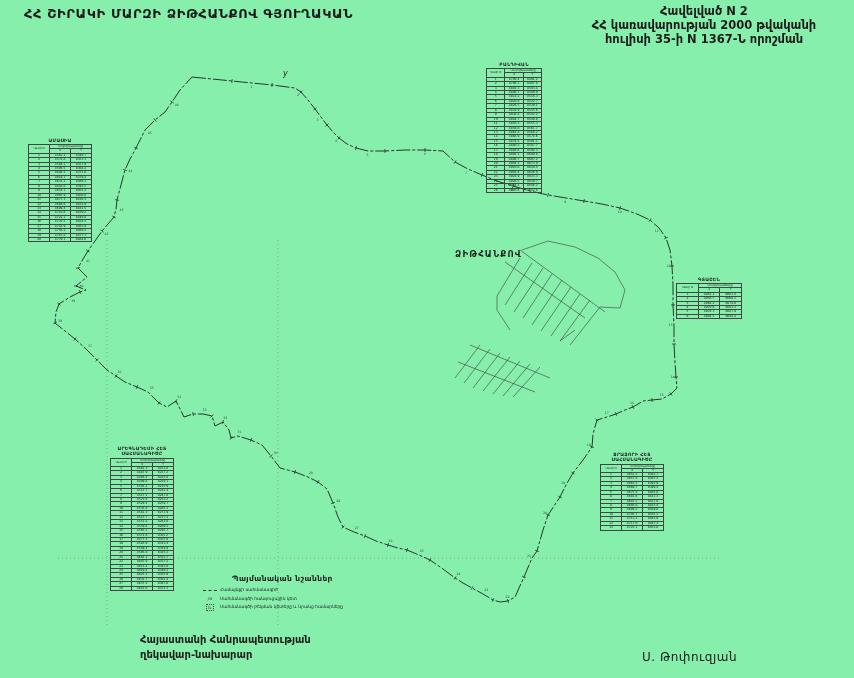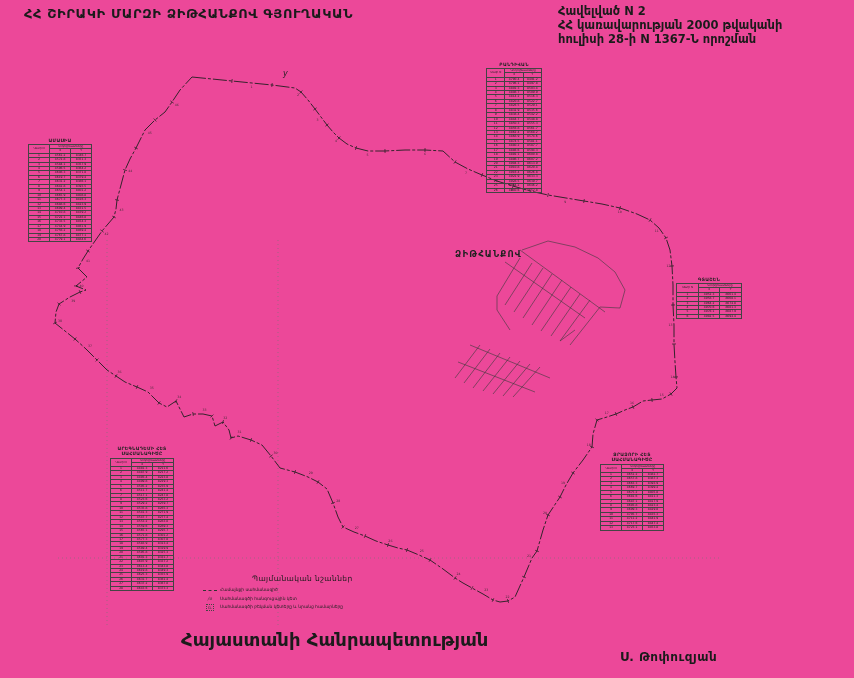--- a/index.html
+++ b/index.html
@@ -1,59 +1,59 @@
 <!DOCTYPE html>
 <html><head>
 <meta charset="utf-8">
 <style>
   html,body{margin:0;padding:0;background:#fff;}
-  .page{position:relative;width:854px;height:678px;background:#ec4899;overflow:hidden;
+  .page{position:relative;width:854px;height:678px;background:#86efac;overflow:hidden;
         font-family:"DejaVu Sans",sans-serif;color:#1b1b1b;}
   
   .title-block{position:absolute;left:14px;top:6px;font-size:13px;font-weight:bold;
                letter-spacing:.6px;line-height:16px;white-space:nowrap;}
   .title-line1{padding-left:10px;}
-  .annex-block{position:absolute;left:558px;top:4px;width:292px;text-align:left;
+  .annex-block{position:absolute;left:558px;top:4px;width:292px;text-align:center;
                font-size:11.5px;font-weight:bold;line-height:14px;}
   
   svg.map{position:absolute;left:0;top:0;width:854px;height:678px;}
   
   .ctable{position:absolute;font-size:3px;line-height:1.15;color:#222;}
   .ctable .ttl{font-size:4.6px;font-weight:bold;text-align:center;letter-spacing:.3px;
                margin-bottom:1px;white-space:pre-line;}
   .ctable table{border-collapse:collapse;width:100%;}
   .ctable th,.ctable td{border:.5px solid #444;padding:0 1px;text-align:center;
                font-size:3px;font-weight:normal;}
   .ctable th{font-size:2.8px;}
   
   .legend{position:absolute;left:200px;top:574px;width:210px;}
-  .legend-heading{font-size:7.5px;font-weight:normal;letter-spacing:.4px;margin-left:52px;margin-bottom:4px;}
+  .legend-heading{font-size:7.5px;font-weight:bold;letter-spacing:.4px;margin-left:32px;margin-bottom:4px;}
   .legend-item{display:flex;align-items:flex-start;margin-bottom:3px;}
   .legend-sym{width:20px;flex:0 0 20px;font-size:4.5px;color:#333;text-align:center;}
   .sym-line{display:inline-block;width:14px;border-top:1px dashed #333;margin-top:3px;}
   .sym-node{display:inline-block;font-style:italic;}
   .sym-break{display:inline-block;border:.5px dotted #444;padding:0 1px;font-size:3.8px;}
   .legend-label{font-size:4.4px;color:#222;line-height:1.25;max-width:170px;}
   
-  .sig-block{position:absolute;left:140px;top:632px;font-size:18px;font-weight:bold;line-height:15px;margin-left:41px;}
-  .sig-name{position:absolute;left:620px;top:650px;font-size:12px;font-weight:bold;letter-spacing:.5px;}
+  .sig-block{position:absolute;left:140px;top:632px;font-size:10px;font-weight:bold;line-height:15px;}
+  .sig-name{position:absolute;left:642px;top:650px;font-size:12px;font-weight:normal;letter-spacing:.5px;}
 </style>
 </head>
 <body>
 
 <div class="page">
 
   <div class="title-block">
     <div class="title-line1">ՀՀ ՇԻՐԱԿԻ ՄԱՐԶԻ ՁԻԹՀԱՆՔՈՎ ԳՅՈՒՂԱԿԱՆ</div>
   </div>
 
   <div class="annex-block">
     <div>Հավելված N 2</div>
     <div>ՀՀ կառավարության 2000 թվականի</div>
-    <div>հուլիսի 28-ի N 1367-Ն որոշման</div>
+    <div>հուլիսի 35-ի N 1367-Ն որոշման</div>
   </div>
 
   <svg class="map" id="map-svg" viewBox="0 0 854 678">
       <g>
         <line x1="107" y1="240" x2="107" y2="628" stroke="#777" stroke-width="0.6" stroke-dasharray="1 3"></line>
         <line x1="278" y1="240" x2="278" y2="628" stroke="#777" stroke-width="0.6" stroke-dasharray="1 3"></line>
         <line x1="58" y1="558" x2="720" y2="558" stroke="#777" stroke-width="0.6" stroke-dasharray="1 3"></line>
       </g>
       <g>
         <line x1="497" y1="296" x2="520" y2="258" stroke="#3a3a3a" stroke-width="0.6"></line>
@@ -775,16 +775,17 @@
       <span class="legend-label">Սահմանագծի հանգուցային կետ</span>
     </div>
     <div class="legend-item">
       <span class="legend-sym"><span class="sym-break">G.</span></span>
       <span class="legend-label">Սահմանագծի բեկման կետերը և նրանց համարները</span>
     </div>
   </div>
 
   <div class="sig-block">
     <div>Հայաստանի Հանրապետության</div>
+    <div>ղեկավար-նախարար</div>
   </div>
   <div class="sig-name">Ս. Թոփուզյան</div>
 
 </div>
 
 </body></html>

